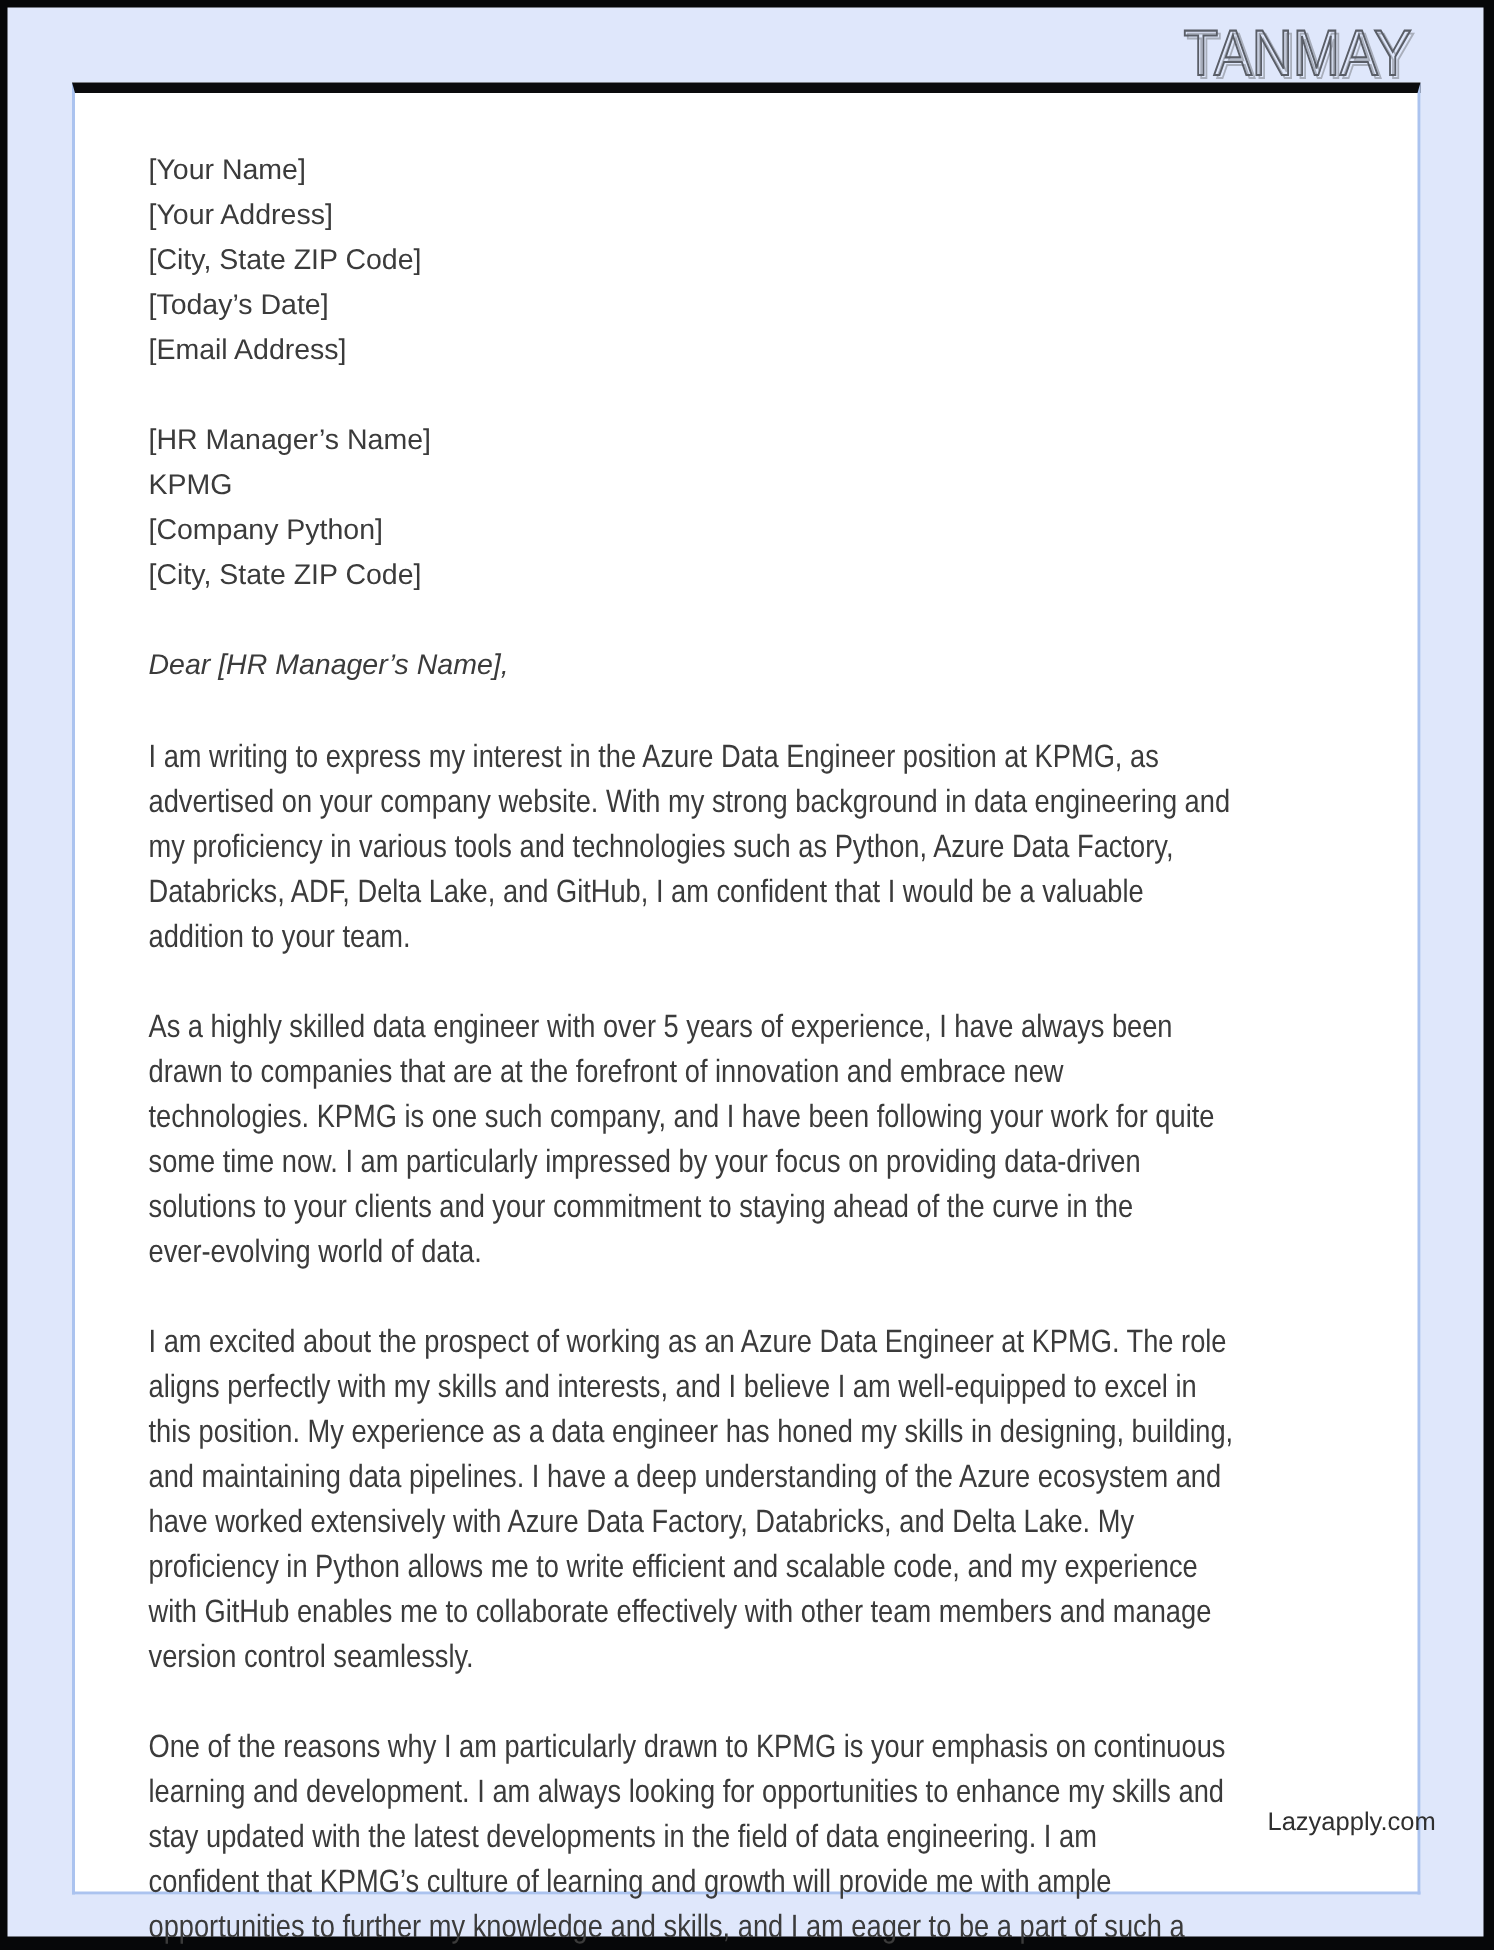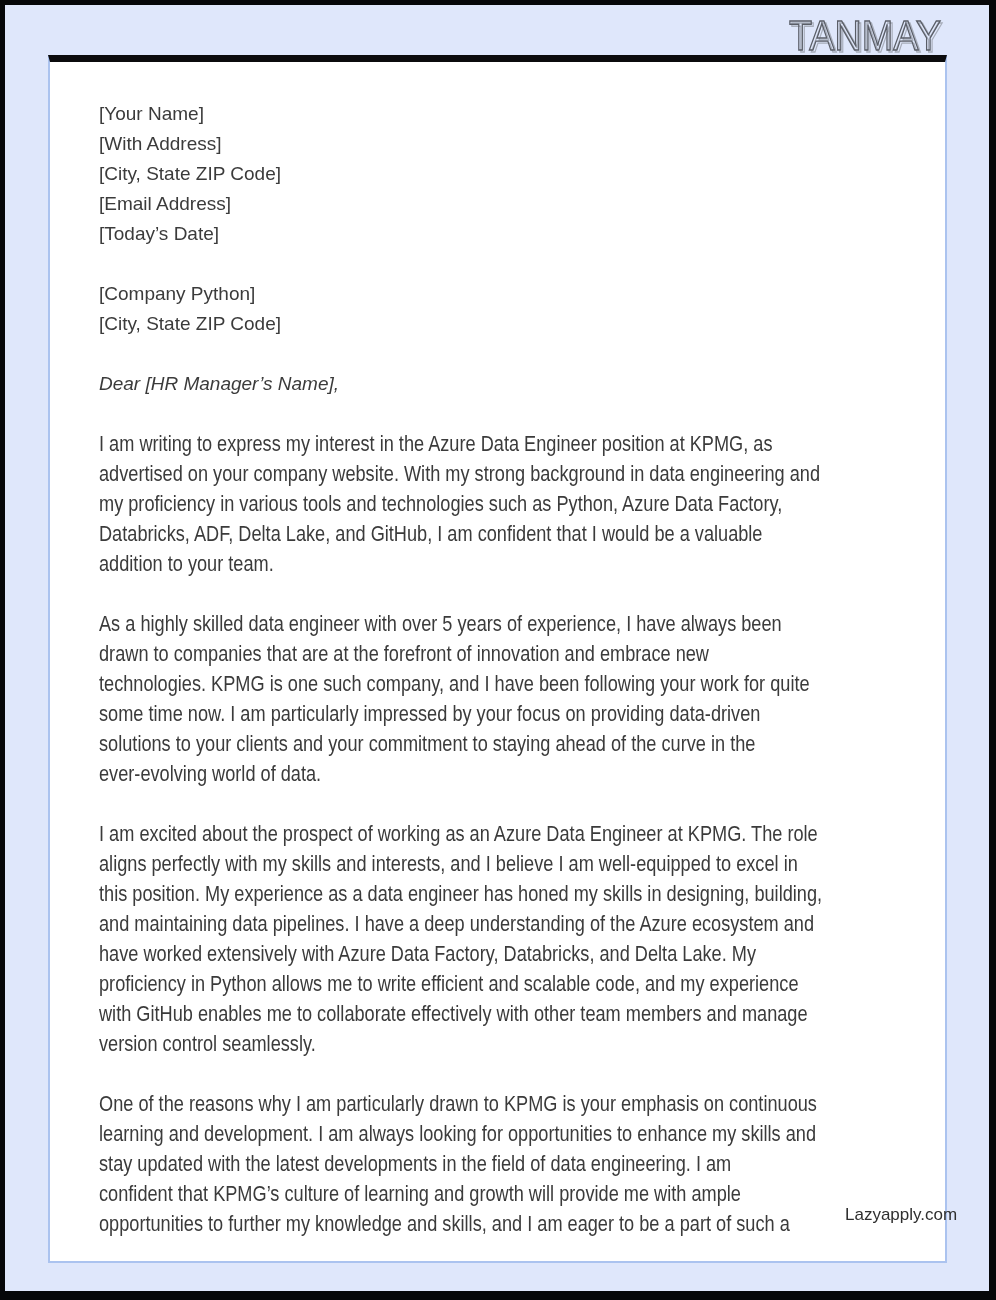--- a/index.html
+++ b/index.html
@@ -63,29 +63,31 @@
     <div class="logo">
       <svg width="164" height="52" viewBox="0 0 164 52">
         <text x="4" y="41" font-size="43" font-family="&quot;Liberation Sans&quot;,sans-serif" textLength="152" lengthAdjust="spacingAndGlyphs" fill="none" stroke="#a8aebb" stroke-width="1.3">TANMAY</text>
         <text x="2" y="39" font-size="43" font-family="&quot;Liberation Sans&quot;,sans-serif" textLength="152" lengthAdjust="spacingAndGlyphs" fill="none" stroke="#5a5e67" stroke-width="1.4">TANMAY</text>
       </svg>
     </div>
 
     <div class="content">
       <div class="block">
           <div class="line">[Your Name]</div>
-          <div class="line">[With Address]</div>
+          <div class="line">[Your Address]</div>
           <div class="line">[City, State ZIP Code]</div>
+          <div class="line">[Today’s Date]</div>
           <div class="line">[Email Address]</div>
-          <div class="line">[Today’s Date]</div>
         </div>
 
       <div class="spacer"></div>
 
       <div class="block">
+          <div class="line">[HR Manager’s Name]</div>
+          <div class="line">KPMG</div>
           <div class="line">[Company Python]</div>
           <div class="line">[City, State ZIP Code]</div>
         </div>
 
       <div class="spacer"></div>
 
       <div class="block single">Dear [HR Manager’s Name],</div>
 
       <div>
           <div class="spacer"></div>

